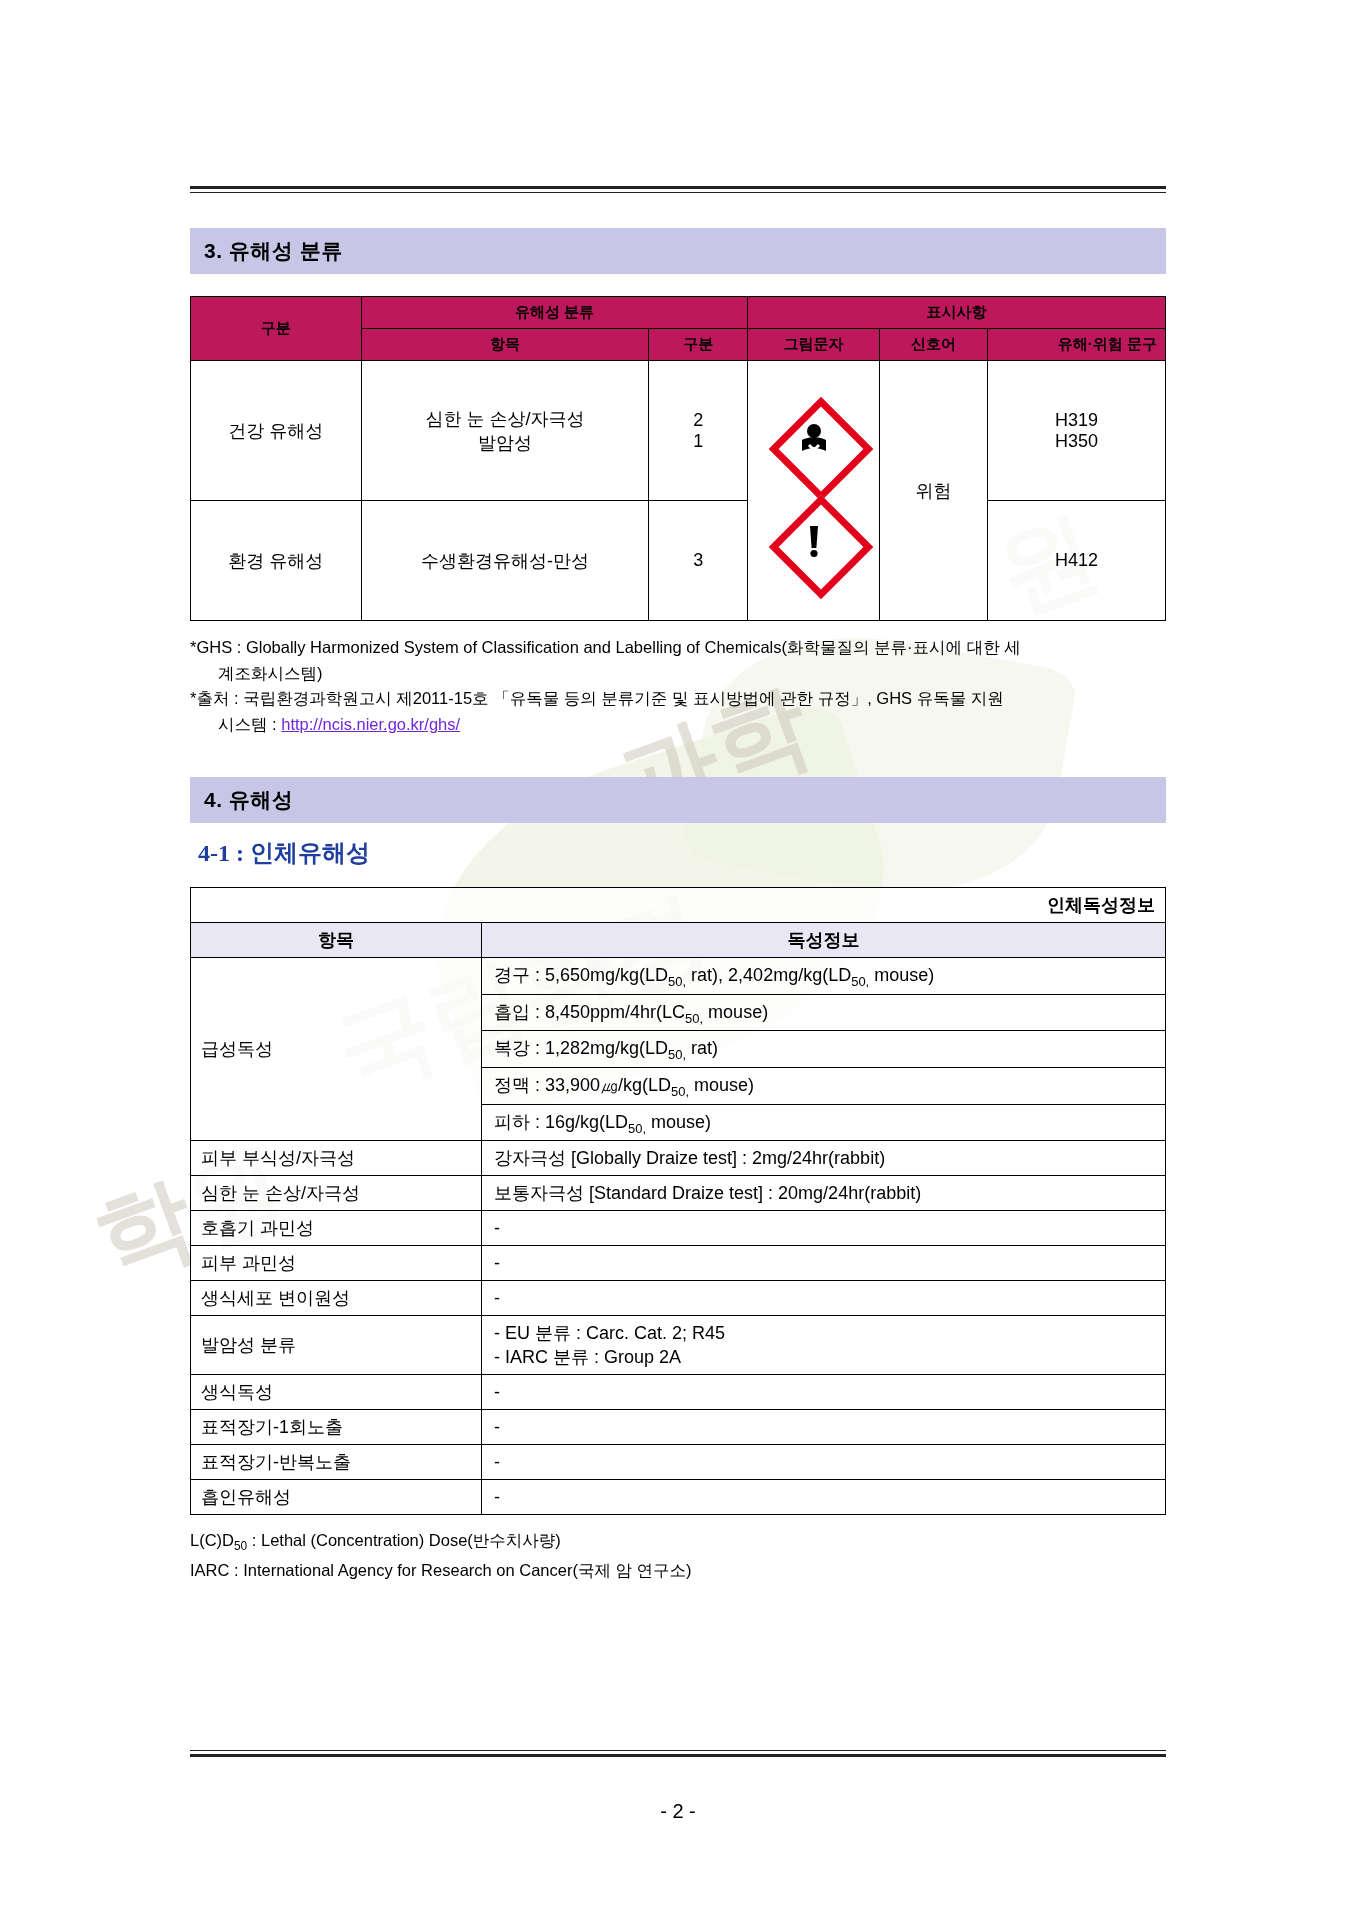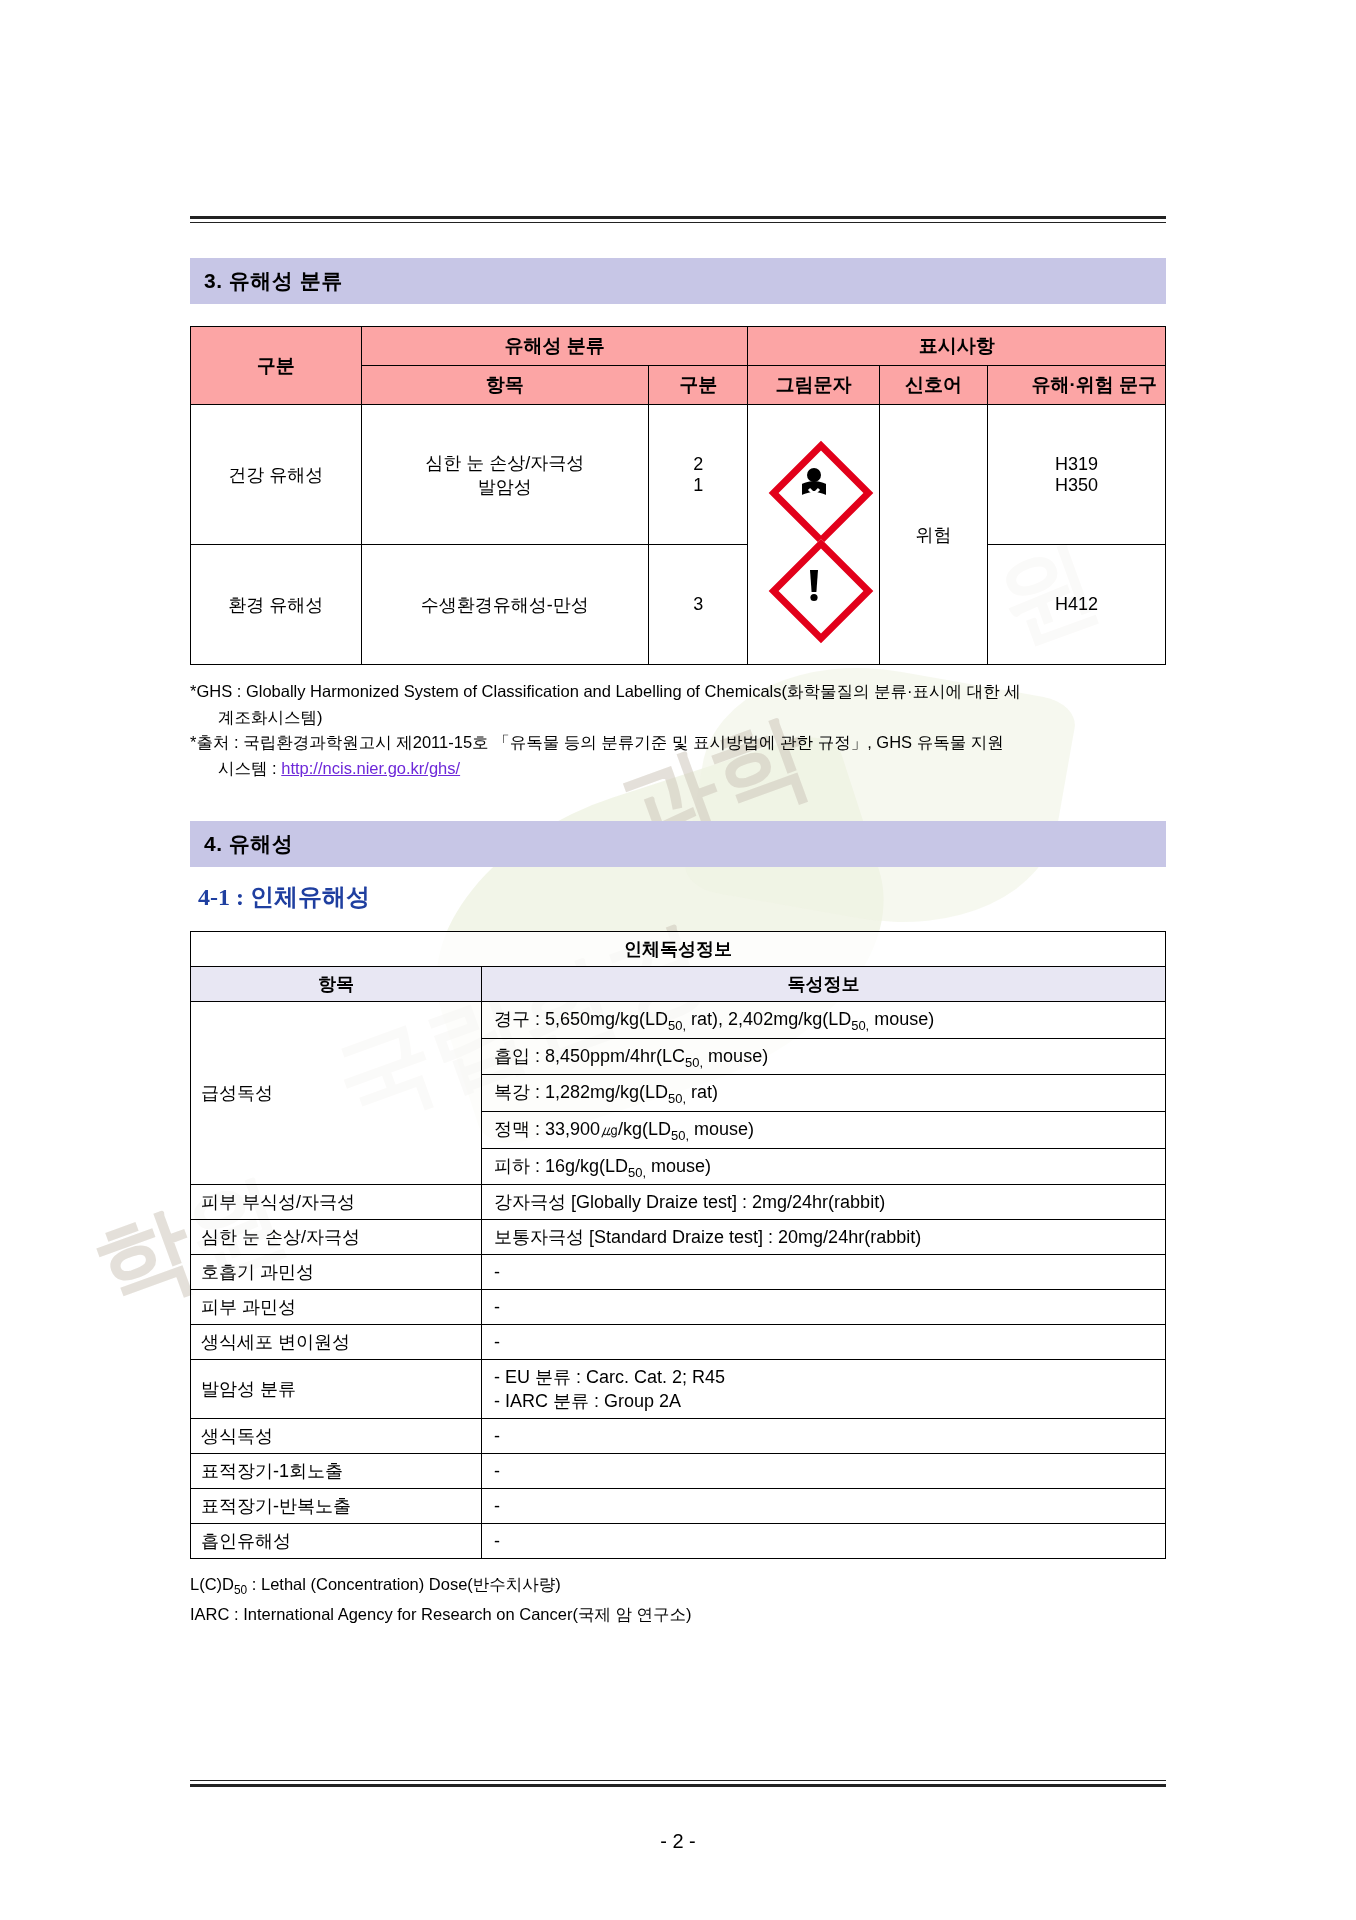--- a/index.html
+++ b/index.html
@@ -60,21 +60,20 @@
     border-radius: 50% 10% 50% 10%;
     background: #eef3e2;
     opacity: 0.55;
     transform: rotate(10deg);
   }
 
   .content {
     position: relative;
     z-index: 2;
     padding: 16px 190px;
-    margin-top: 30px;
   }
 
   .rule-top {
     position: absolute;
     left: 190px;
     right: 190px;
     top: 186px;
     border-top: 3px solid #222;
     border-bottom: 1px solid #222;
     height: 3px;
@@ -117,23 +116,23 @@
   table.ghs {
     margin-top: 22px;
   }
   table.ghs th, table.ghs td {
     border: 1px solid #000;
     padding: 6px 8px;
     text-align: center;
     vertical-align: middle;
   }
   table.ghs th {
-    background: #fca5a5;
-    font-weight: bold;
-    font-size: 19px;
+    background: #be185d;
+    font-weight: bold;
+    font-size: 15px;
   }
   td.left-pad { text-align: left; padding-left: 14px; }
 
   .pictogram-cell {
     padding: 6px 0 !important;
   }
   .pictos {
     display: flex;
     flex-direction: column;
     align-items: center;
@@ -196,21 +195,21 @@
   table.tox td.label {
     text-align: left;
     padding-left: 10px;
     white-space: nowrap;
   }
   table.tox td.value {
     text-align: left;
     padding-left: 12px;
   }
   table.tox .title-row td {
-    text-align: center;
+    text-align: right;
     font-weight: bold;
     padding-left: 10px;
   }
   sub { font-size: 0.72em; }
 
   .abbrev {
     font-size: 16.5px;
     line-height: 1.6;
     margin-top: 12px;
   }

